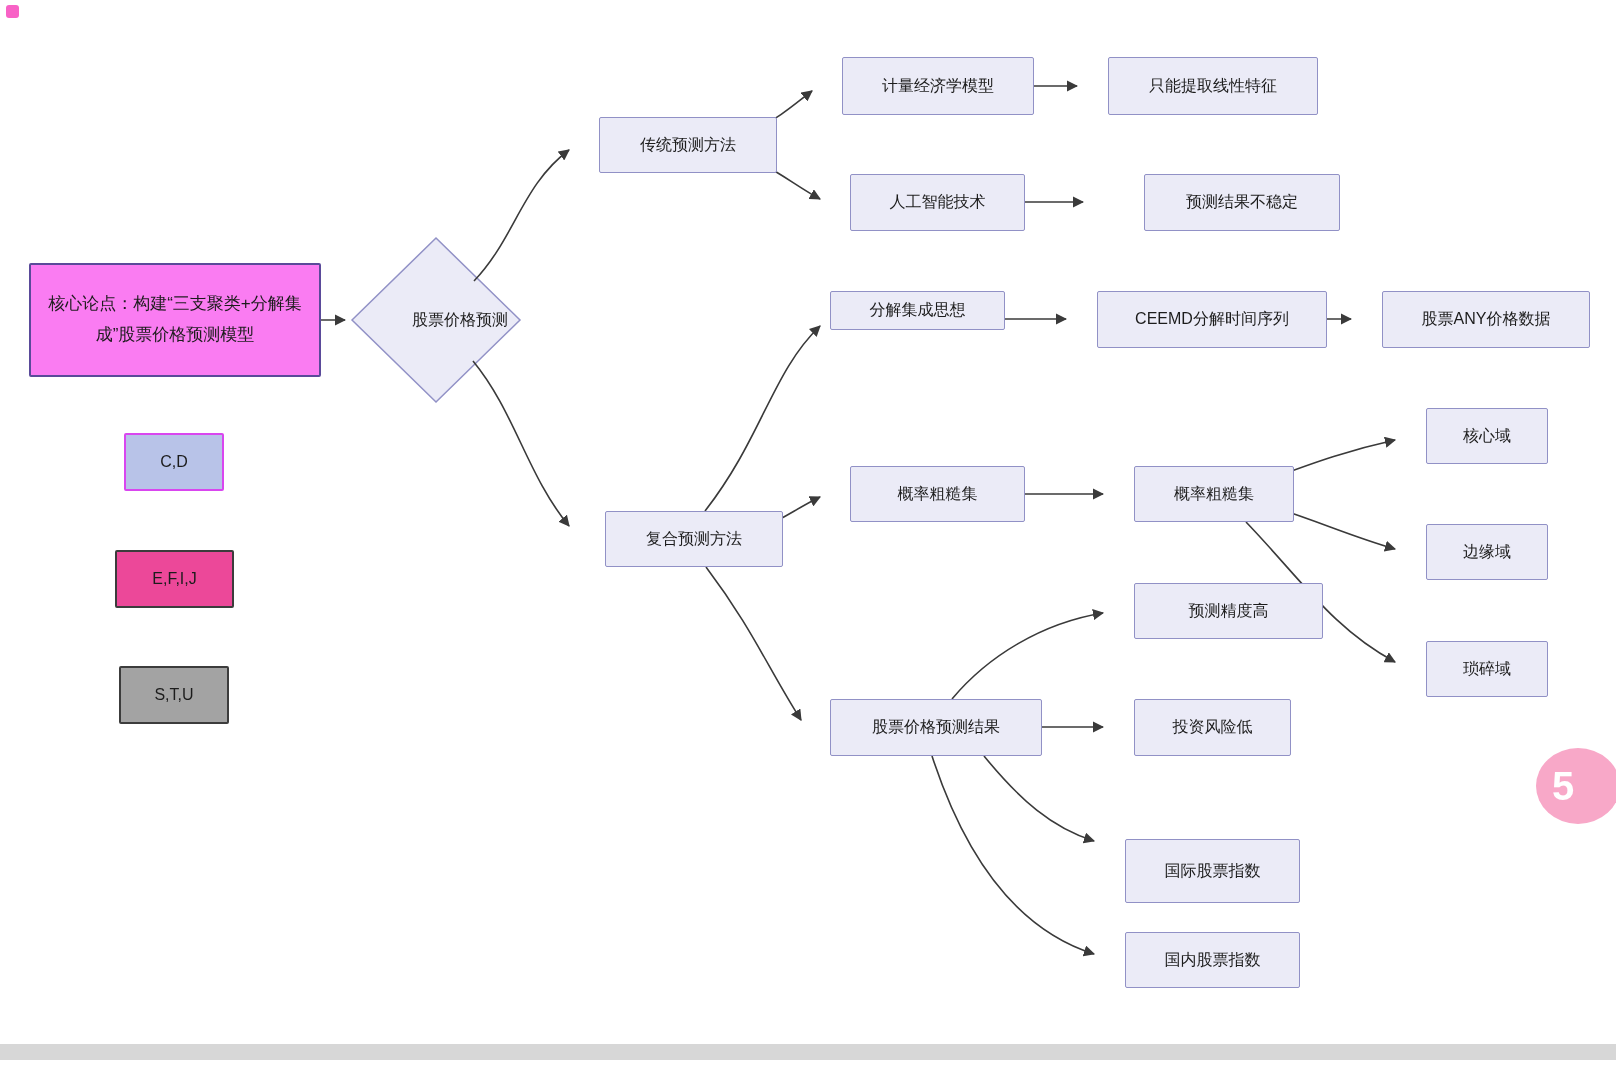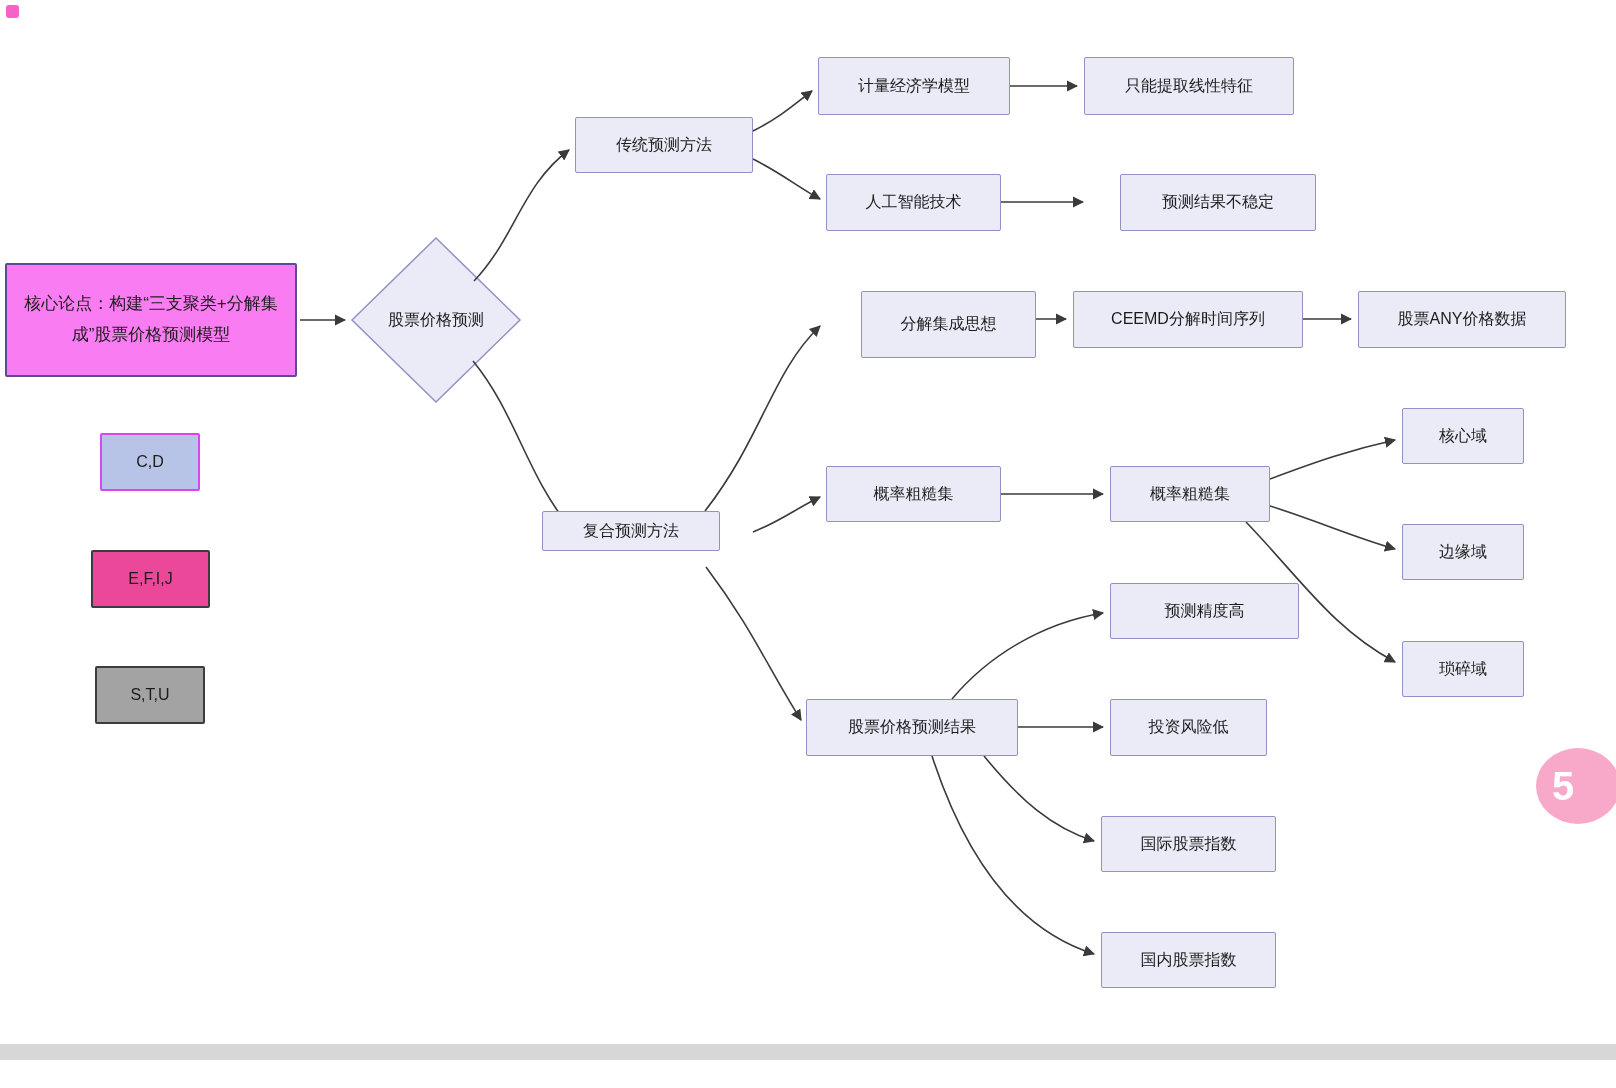--- a/index.html
+++ b/index.html
@@ -8,21 +8,21 @@
     background:#ffffff;
     font-family:"Liberation Sans","DejaVu Sans",sans-serif;
     color:#1c1c1c;
   }
   .edges{position:absolute;left:0;top:0;z-index:0;pointer-events:none;}
   .node{
     position:absolute;z-index:1;
     background:#ebebf7;border:1.5px solid #9191c6;border-radius:2px;
     display:flex;align-items:center;justify-content:center;
     font-size:16px;text-align:center;line-height:1.4;
-    box-sizing:border-box;white-space:nowrap;
+    box-sizing:border-box;white-space:nowrap;margin-left:24px;
   }
   .node.core{
     background:#fa7cf2;border:2px solid #5a4a9a;
     font-size:17px;line-height:1.8;white-space:normal;
     padding:4px 2px;font-weight:400;
   }
   .node.legend-cd{background:#b8c3e8;border:2px solid #d946ef;}
   .node.legend-efij{background:#ec4899;border:2px solid #3c3c3c;}
   .node.legend-stu{background:#a3a3a3;border:2px solid #3c3c3c;}
   .node.diamond-label{
@@ -89,35 +89,35 @@
   <div class="node legend-stu" style="left:95px;top:666px;width:110px;height:58px">S,T,U</div>
 
   <div class="node diamond-label" style="left:352px;top:237px;width:168px;height:166px">股票价格预测</div>
 
   <div class="node" style="left:575px;top:117px;width:178px;height:56px">传统预测方法</div>
   <div class="node" style="left:818px;top:57px;width:192px;height:58px">计量经济学模型</div>
   <div class="node" style="left:1084px;top:57px;width:210px;height:58px">只能提取线性特征</div>
   <div class="node" style="left:826px;top:174px;width:175px;height:57px">人工智能技术</div>
   <div class="node" style="left:1120px;top:174px;width:196px;height:57px">预测结果不稳定</div>
 
-  <div class="node" style="left:542px;top:511px;width:178px;height:40px">复合预测方法</div>
-  <div class="node" style="left:861px;top:291px;width:175px;height:67px">分解集成思想</div>
+  <div class="node" style="left:581px;top:511px;width:178px;height:56px">复合预测方法</div>
+  <div class="node" style="left:806px;top:291px;width:175px;height:39px">分解集成思想</div>
   <div class="node" style="left:1073px;top:291px;width:230px;height:57px">CEEMD分解时间序列</div>
   <div class="node" style="left:1358px;top:291px;width:208px;height:57px">股票ANY价格数据</div>
 
   <div class="node" style="left:826px;top:466px;width:175px;height:56px">概率粗糙集</div>
   <div class="node" style="left:1110px;top:466px;width:160px;height:56px">概率粗糙集</div>
   <div class="node" style="left:1402px;top:408px;width:122px;height:56px">核心域</div>
   <div class="node" style="left:1402px;top:524px;width:122px;height:56px">边缘域</div>
   <div class="node" style="left:1402px;top:641px;width:122px;height:56px">琐碎域</div>
 
   <div class="node" style="left:806px;top:699px;width:212px;height:57px">股票价格预测结果</div>
   <div class="node" style="left:1110px;top:583px;width:189px;height:56px">预测精度高</div>
   <div class="node" style="left:1110px;top:699px;width:157px;height:57px">投资风险低</div>
-  <div class="node" style="left:1101px;top:816px;width:175px;height:56px">国际股票指数</div>
+  <div class="node" style="left:1101px;top:839px;width:175px;height:64px">国际股票指数</div>
   <div class="node" style="left:1101px;top:932px;width:175px;height:56px">国内股票指数</div>
 
   <div class="badge" style="left:1536px;top:748px">
     <span>5</span>
   </div>
 
   <div class="corner-dot"></div>
   <div class="bottom-bar"></div>
 
 </div>

